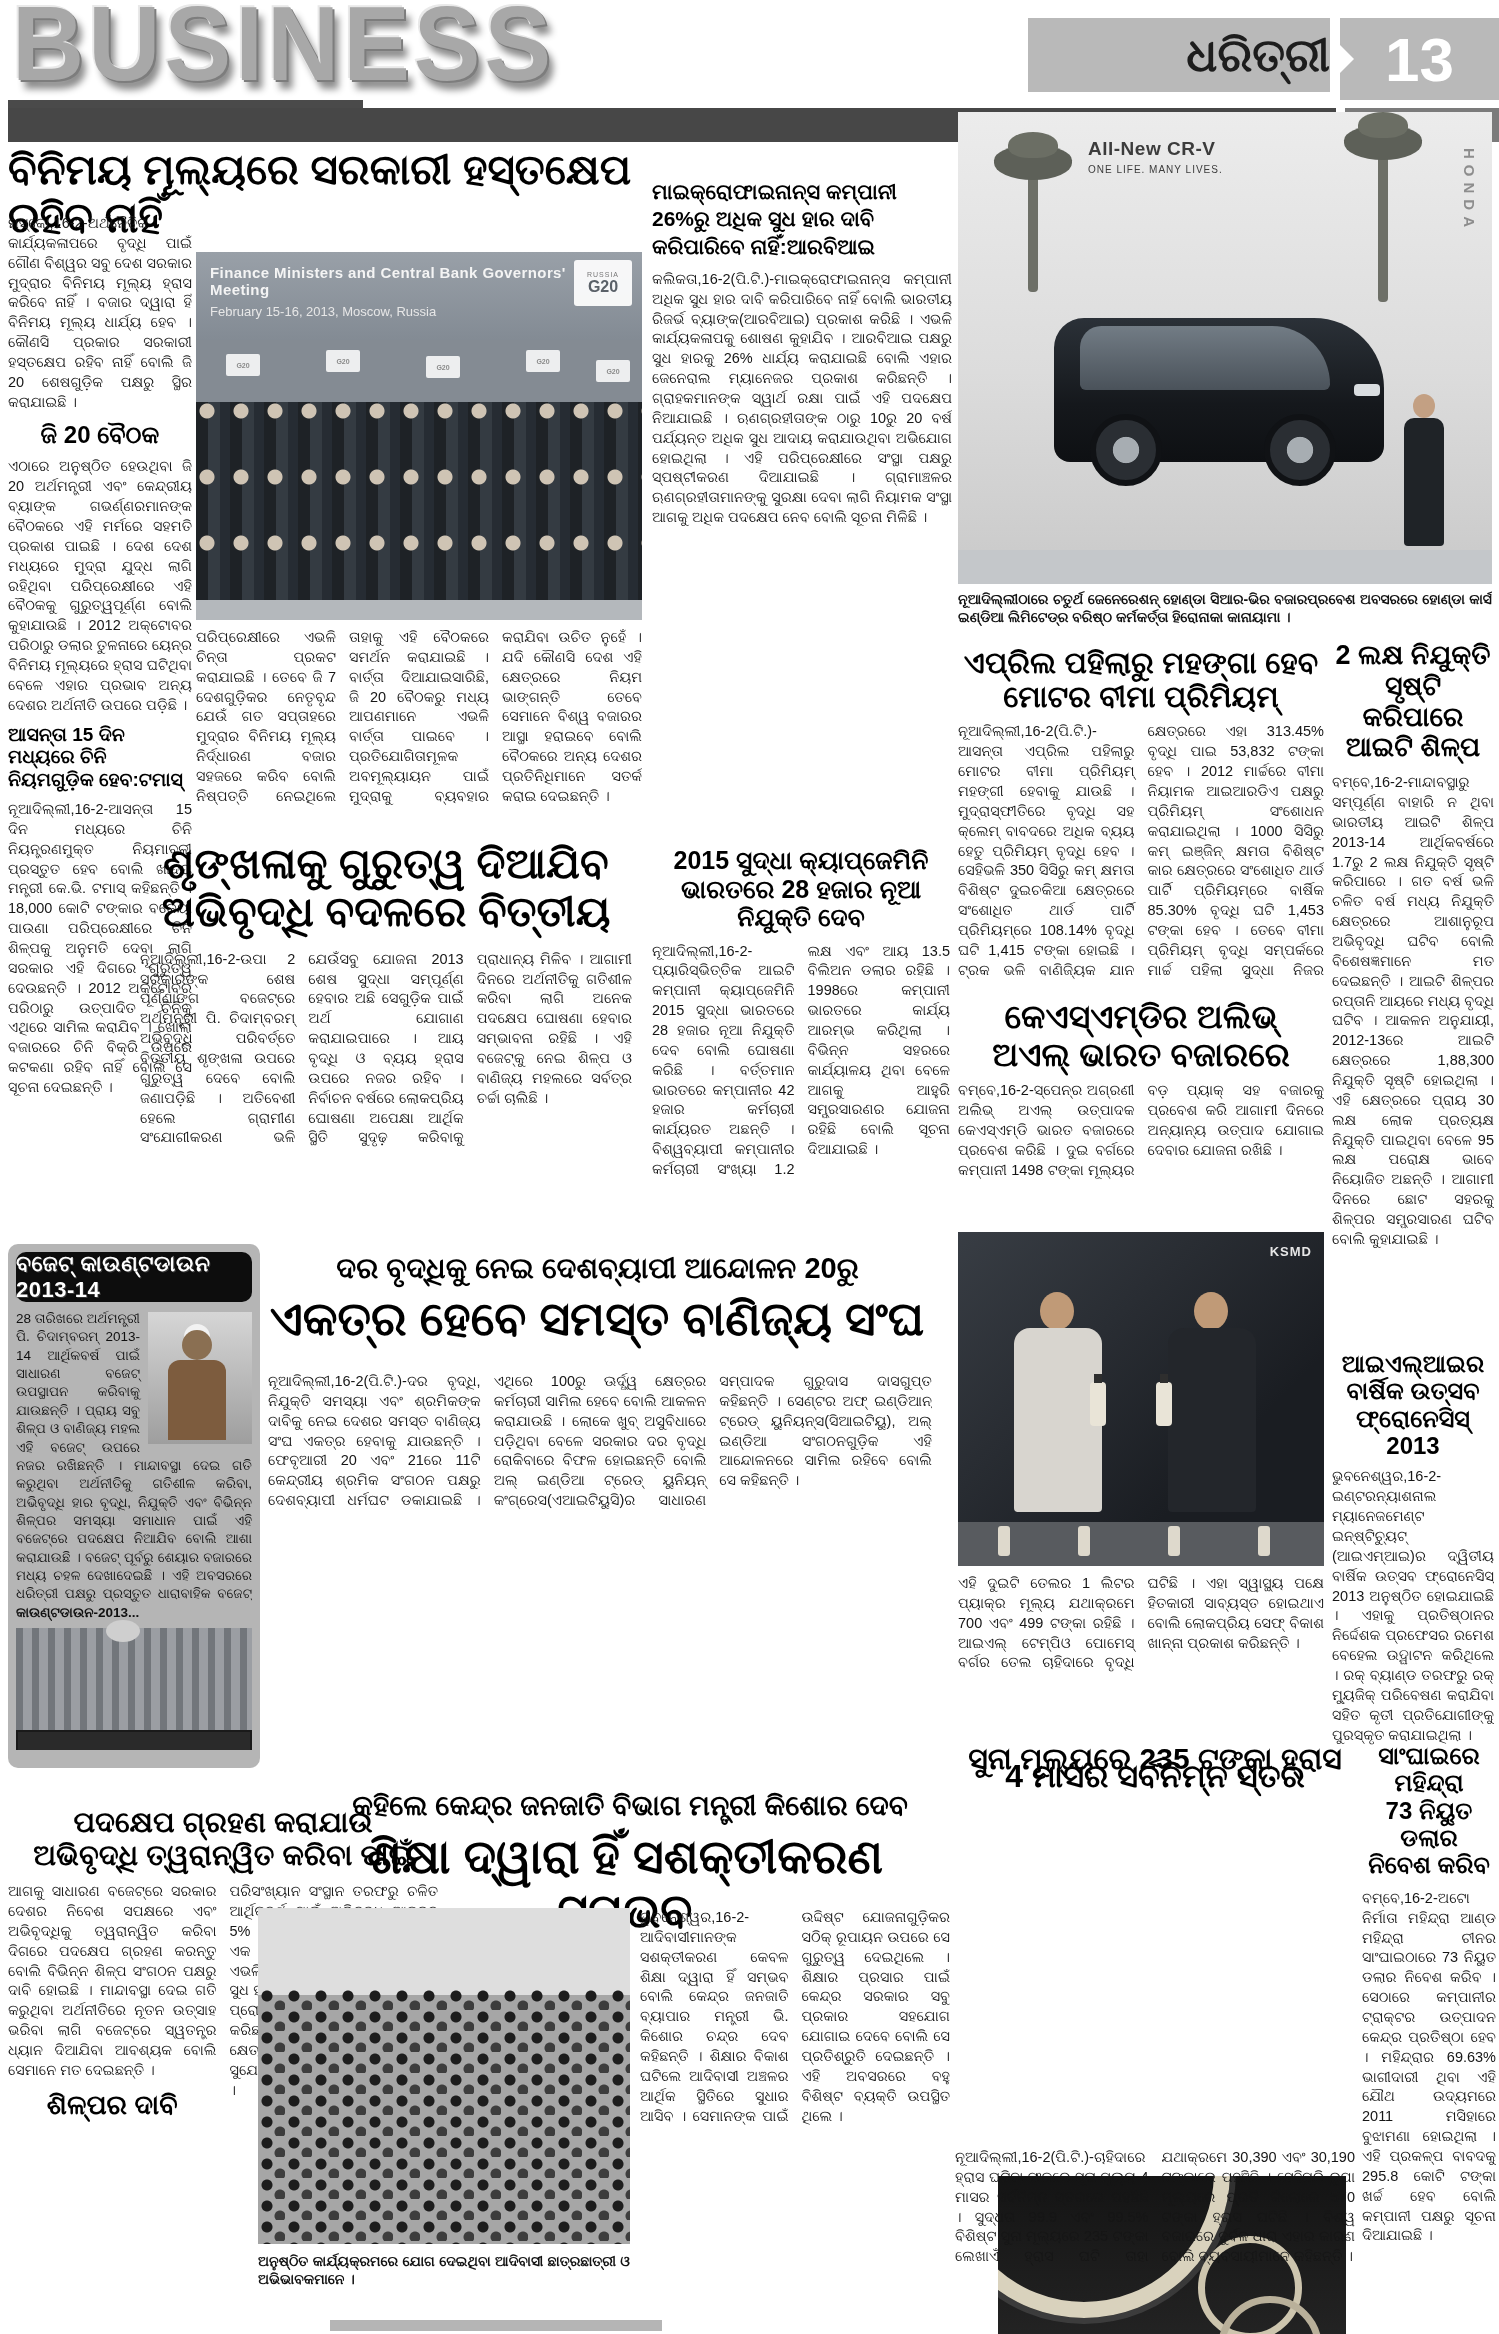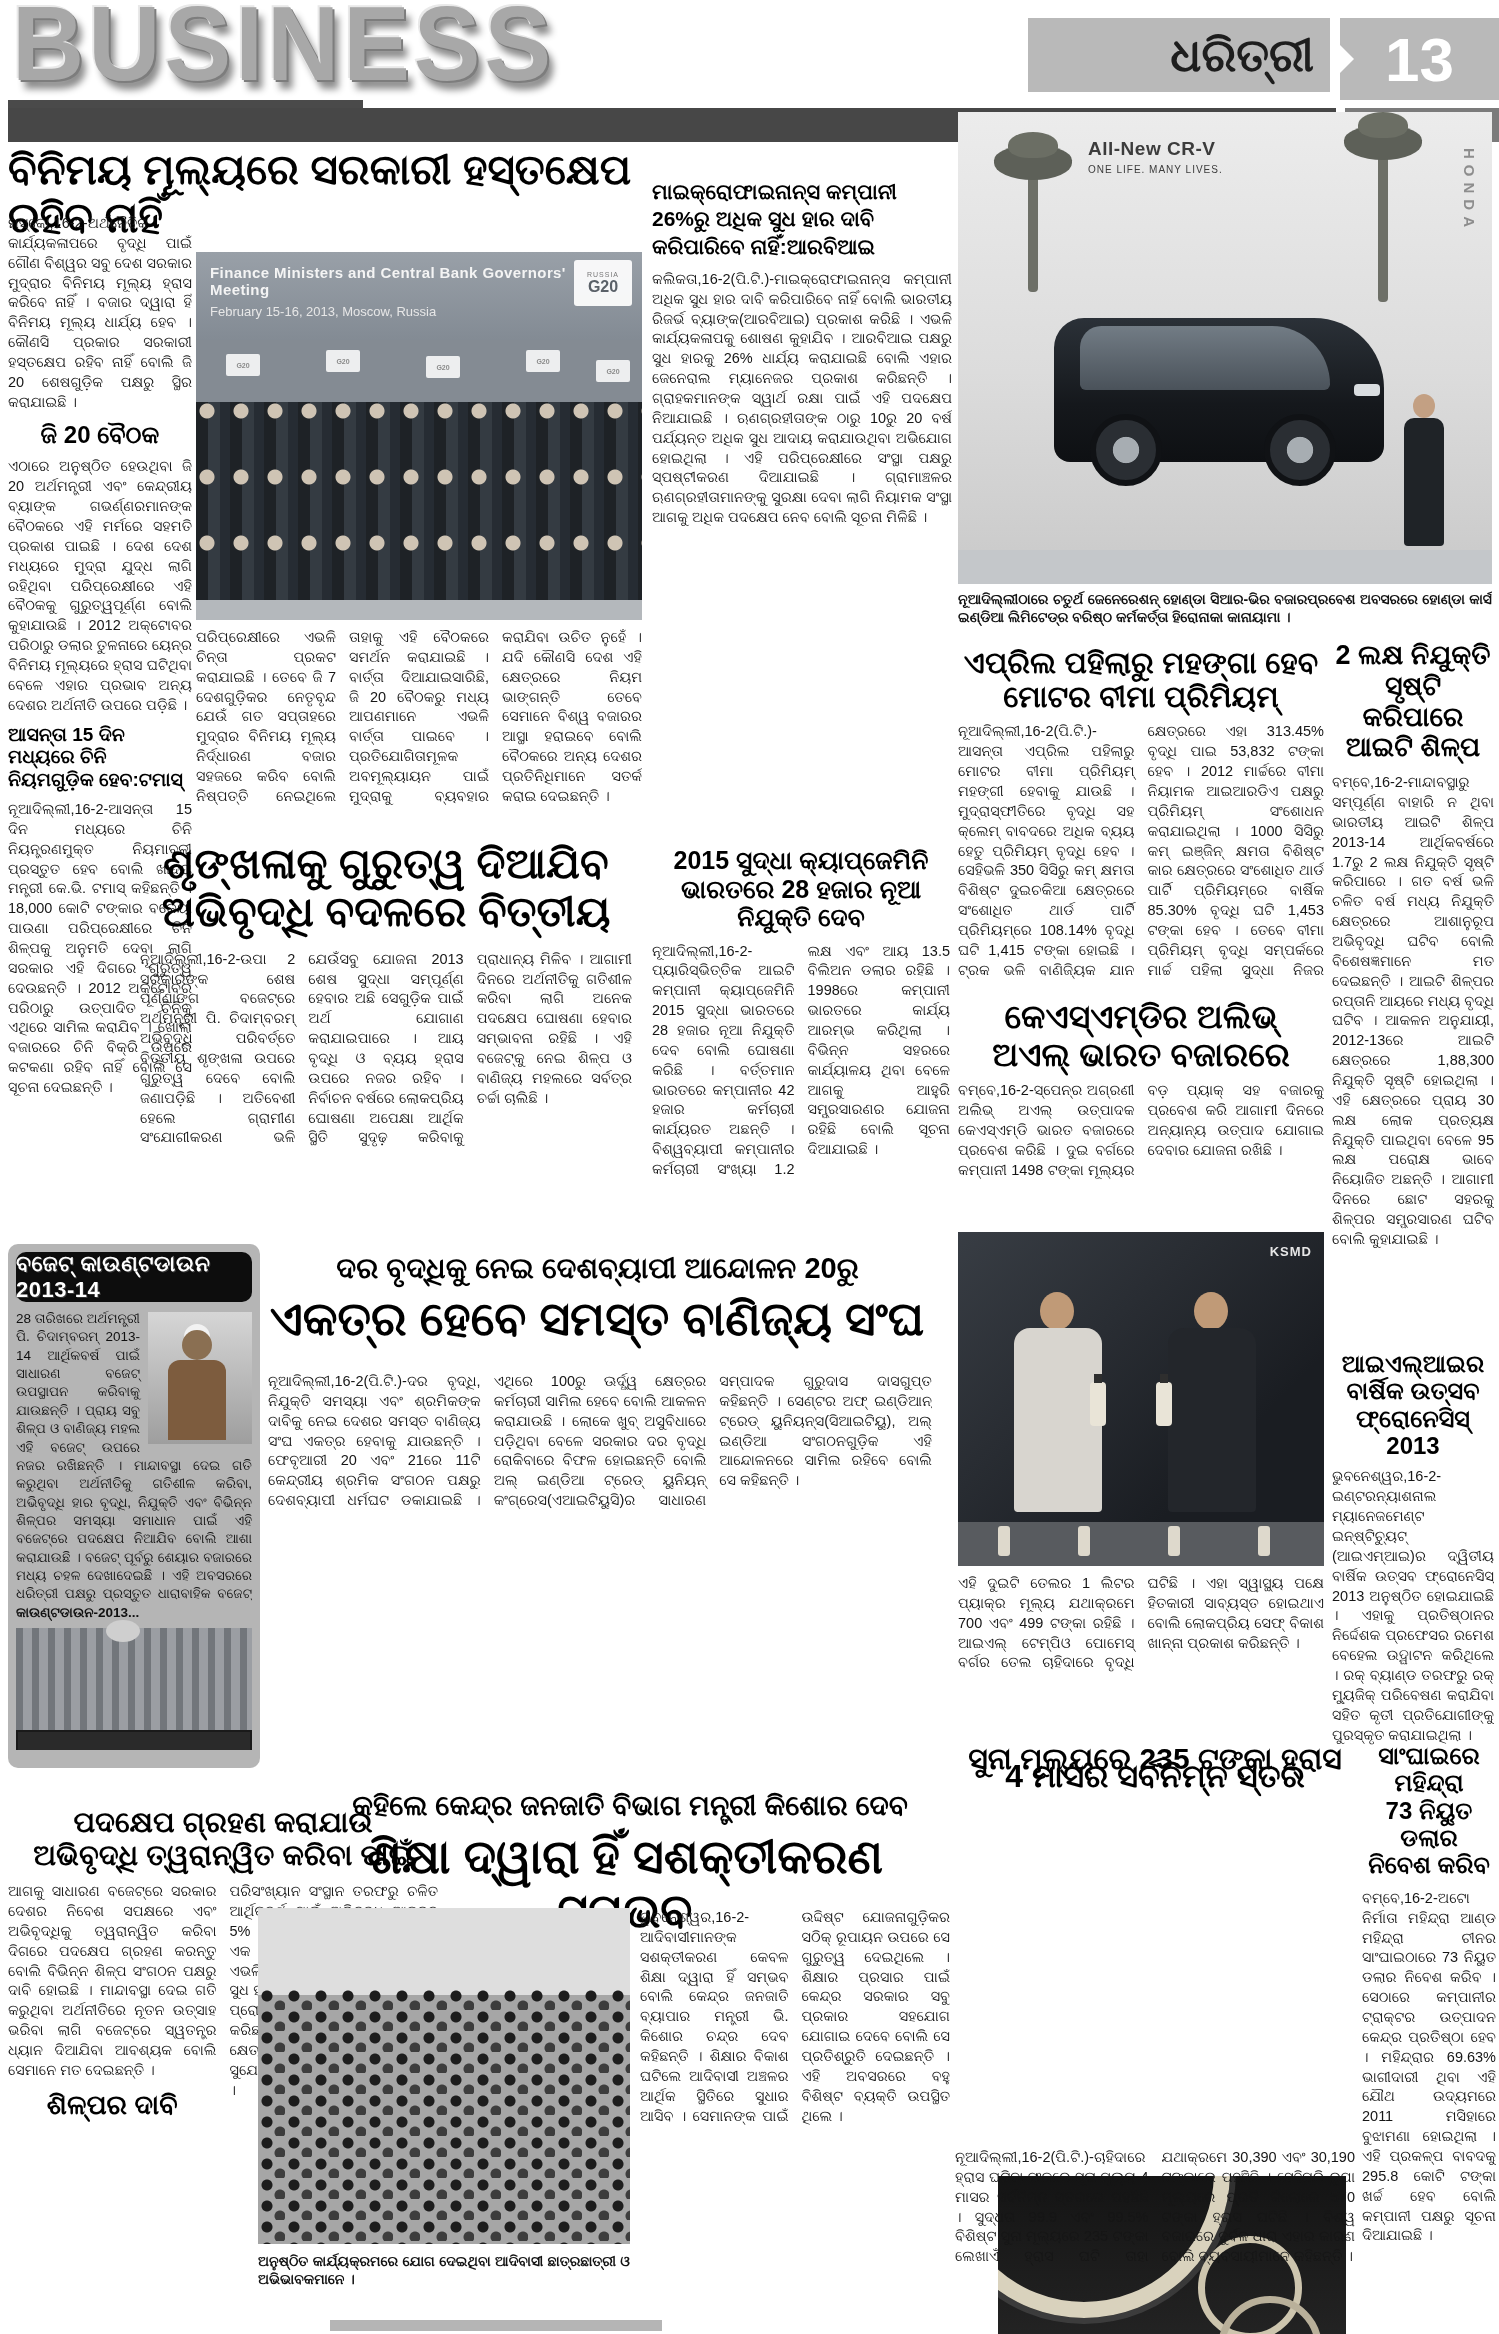--- a/index.html
+++ b/index.html
@@ -4,21 +4,21 @@
 <style>
   html,body{margin:0;padding:0;background:#e8e8e8;}
   .page{position:relative;width:1499px;height:2334px;background:#ffffff;overflow:hidden;
         font-family:"Liberation Sans",sans-serif;color:#141414;}
   .abs{position:absolute;}
   
   .biz-title{left:12px;top:-14px;font-size:100px;font-weight:bold;letter-spacing:4px;
     color:#a8a8a8;text-shadow:-2px -2px 0 #e9e9e9,2px 2px 0 #7d7d7d,6px 9px 7px rgba(0,0,0,.45);
     transform:scaleY(1.05);}
   .mast-box{left:1028px;top:18px;width:302px;height:74px;background:#b9b9b9;
-    display:flex;align-items:center;justify-content:flex-end;padding-right:16px;box-sizing:border-box;}
+    display:flex;align-items:center;justify-content:flex-end;box-sizing:border-box;}
   .mast-text{font-size:46px;font-weight:bold;color:#1d1d1d;}
   .pagenum-box{left:1340px;top:18px;width:159px;height:82px;background:#b9b9b9;
     display:flex;align-items:center;justify-content:center;}
   .pagenum-box::before{content:"";position:absolute;left:-2px;top:50%;transform:translateY(-50%);
     border:16px solid transparent;border-left-color:#ffffff;}
   .pagenum{font-size:62px;font-weight:bold;color:#ffffff;}
   .bar-step{left:8px;top:100px;width:355px;height:10px;background:#4a4a4a;}
   .date-bar{left:8px;top:108px;width:1328px;height:34px;background:#474747;
     display:flex;align-items:center;justify-content:flex-end;padding-right:18px;box-sizing:border-box;}
   .date-text{color:#ffffff;font-size:23px;font-weight:bold;}

